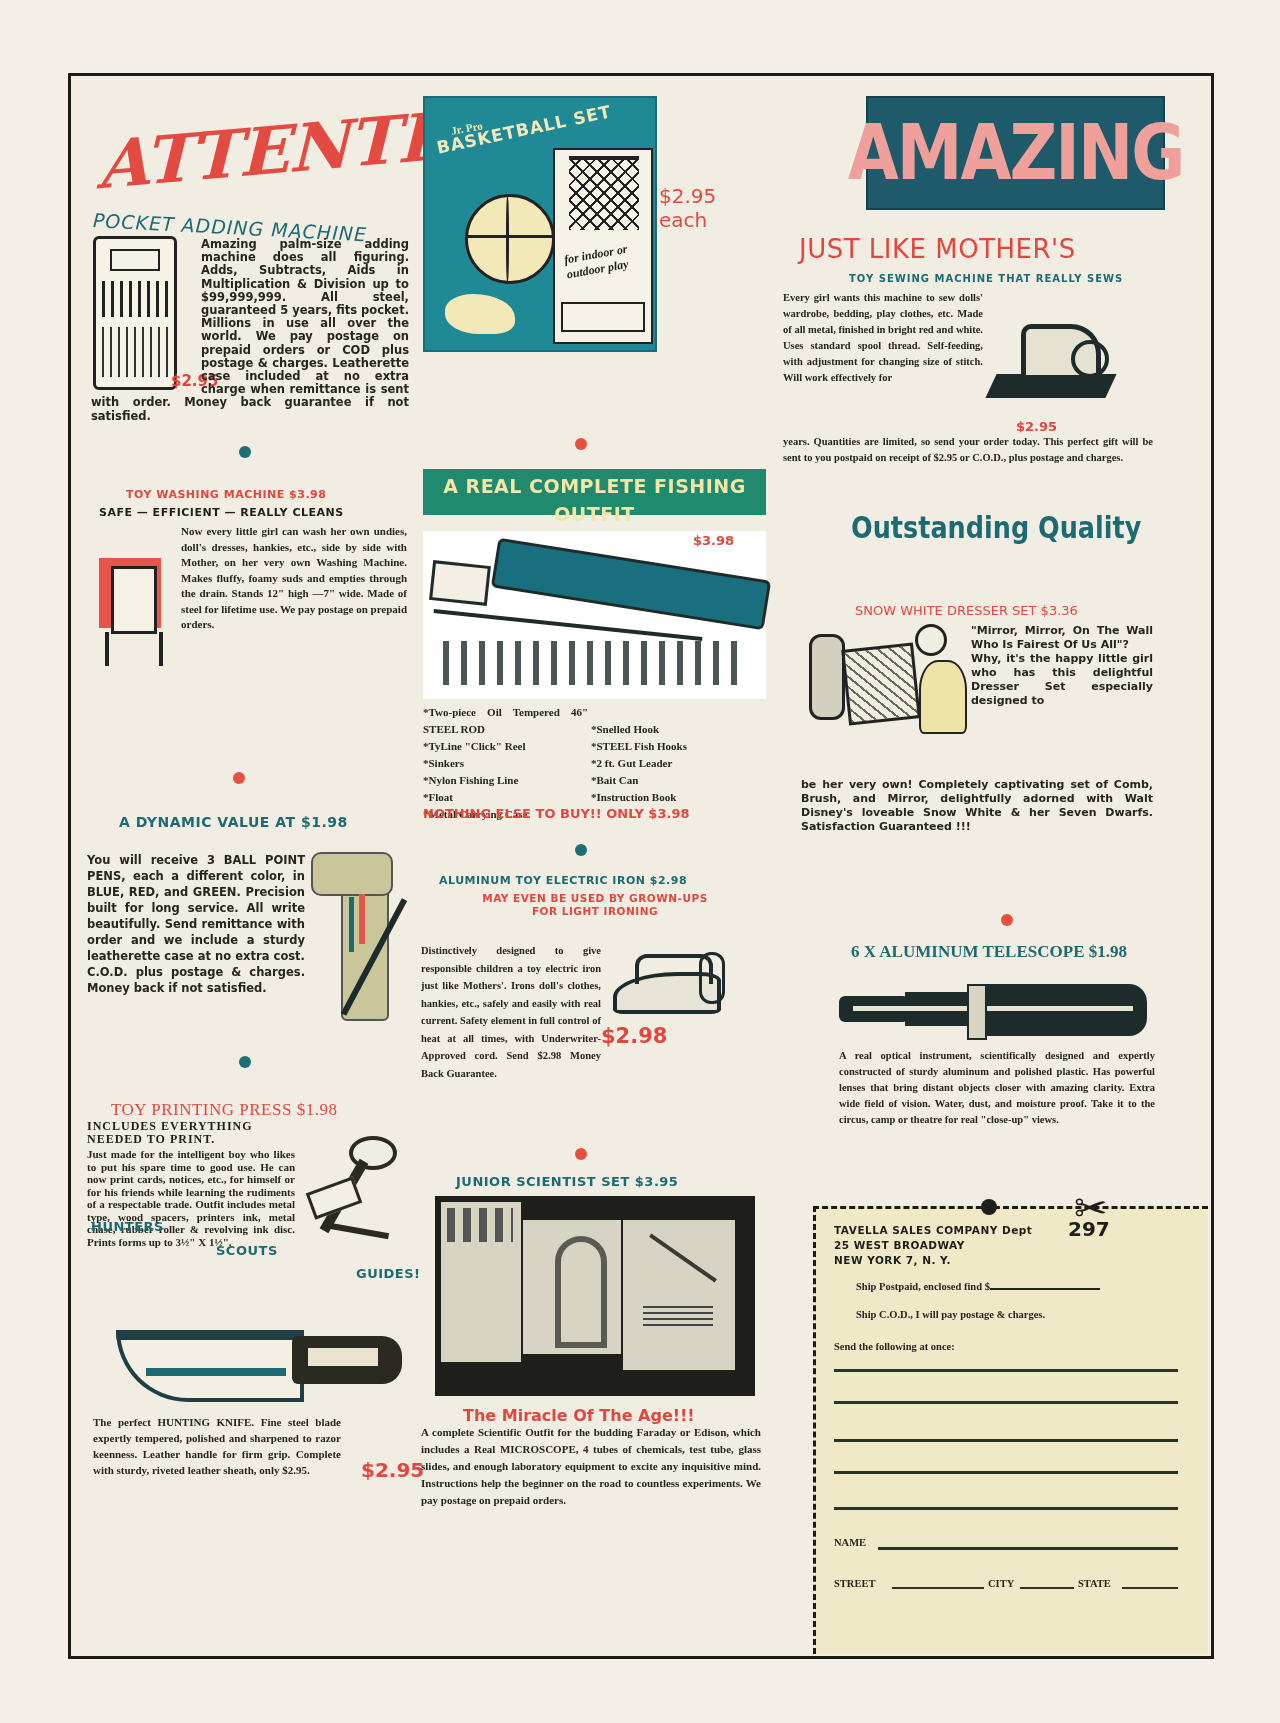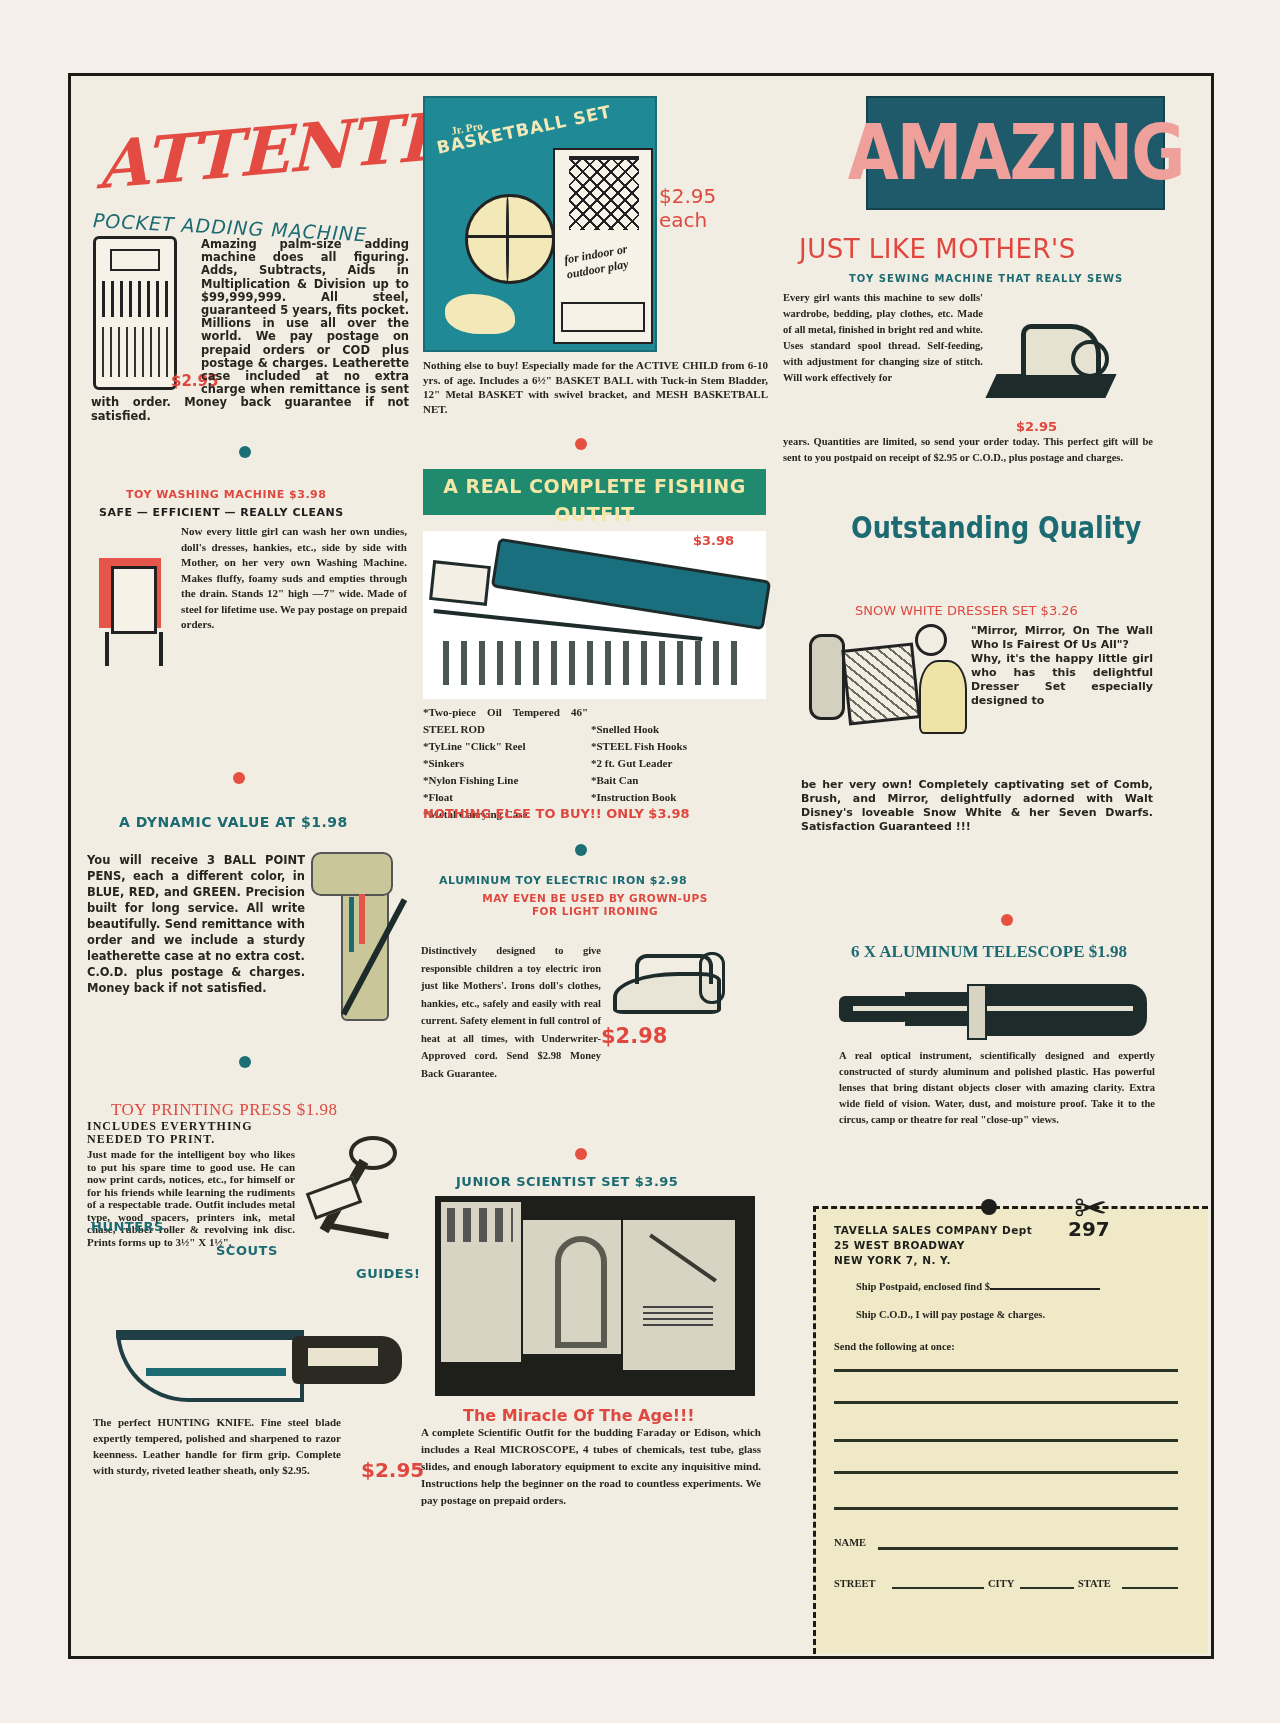--- a/index.html
+++ b/index.html
@@ -103,21 +103,20 @@
       <div style="position:absolute;left:14px;top:6px;width:70px;height:70px;background:repeating-linear-gradient(45deg,#222 0 2px,transparent 2px 10px),repeating-linear-gradient(-45deg,#222 0 2px,transparent 2px 10px);border-top:4px solid #222;"></div>
       <div class="abs" style="left:10px;top:96px;width:76px;font-size:12px;font-style:italic;font-weight:bold;transform:rotate(-10deg);">for indoor or outdoor play</div>
       <div style="position:absolute;left:6px;bottom:10px;right:6px;height:26px;border:2px solid #222;"></div>
     </div>
     <div class="abs" style="left:20px;top:196px;width:70px;height:40px;background:#f3e9b8;border-radius:40% 60% 30% 50%;"></div>
   </div>
   <div class="abs red sans" style="left:588px;top:108px;font-size:20px;line-height:24px;">
     <div>$2.95</div>
     <div>each</div>
   </div>
-  <div class="abs body-text" style="left:352px;top:282px;width:345px;font-size:11px;line-height:14.5px;">Nothing else to buy! Especially made for the ACTIVE CHILD from 6-10 yrs. of age. Includes a 6½" BASKET BALL with Tuck-in Stem Bladder, 12" Metal BASKET with swivel bracket, and MESH BASKETBALL NET.</div>
 
   <div class="dot red" style="left:504px;top:362px;"></div>
 
   <div class="abs fish-banner" style="left:352px;top:393px;width:343px;height:46px;padding-top:3px;box-sizing:border-box;">
     <div>A REAL COMPLETE FISHING OUTFIT</div>
     <div>FOR BOYS AND GIRLS</div>
   </div>
   <div class="ill" style="left:352px;top:455px;width:343px;height:168px;background:#ffffff;">
     <div style="position:absolute;left:70px;top:28px;width:270px;height:44px;background:#1a6f7f;border:3px solid #1e2b2b;border-radius:6px;transform:rotate(9deg);"></div>
     <div style="position:absolute;left:8px;top:32px;width:52px;height:34px;border:3px solid #1e2b2b;background:#f3efe4;transform:rotate(6deg);"></div>
@@ -182,21 +181,21 @@
   <div class="ill" style="left:920px;top:238px;width:130px;height:100px;">
     <div style="position:absolute;left:0;top:60px;width:120px;height:24px;background:#1e2b2b;transform:skewX(-25deg);"></div>
     <div style="position:absolute;left:30px;top:10px;width:70px;height:46px;border:5px solid #1e2b2b;border-radius:10px 30px 0 0;border-bottom:none;background:#e6e2d2;"></div>
     <div style="position:absolute;left:80px;top:26px;width:30px;height:30px;border-radius:50%;border:4px solid #1e2b2b;"></div>
   </div>
   <div class="abs red sans" style="left:945px;top:343px;font-size:13px;font-weight:bold;">$2.95</div>
   <div class="abs body-text" style="left:712px;top:358px;width:370px;font-size:10.5px;line-height:16px;">years. Quantities are limited, so send your order today. This perfect gift will be sent to you postpaid on receipt of $2.95 or C.O.D., plus postage and charges.</div>
 
   <div class="abs teal sans" style="left:780px;top:434px;font-size:30px;font-weight:bold;transform:scaleX(.85);transform-origin:left;">Outstanding Quality</div>
 
-  <div class="abs red sans" style="left:784px;top:527px;font-size:13px;">SNOW WHITE DRESSER SET $3.26</div>
+  <div class="abs red sans" style="left:784px;top:527px;font-size:13px;">SNOW WHITE DRESSER SET $3.36</div>
   <div class="ill" style="left:728px;top:548px;width:170px;height:108px;">
     <div style="position:absolute;left:10px;top:10px;width:30px;height:80px;border:3px solid #222;border-radius:12px;background:#d4d0c0;"></div>
     <div style="position:absolute;left:46px;top:22px;width:66px;height:70px;border:3px solid #222;transform:rotate(-6deg);background:repeating-linear-gradient(45deg,#6b6b5c 0 2px,transparent 2px 8px);"></div>
     <div style="position:absolute;left:116px;top:0;width:26px;height:26px;border-radius:50%;border:3px solid #222;"></div>
     <div style="position:absolute;left:120px;top:36px;width:44px;height:70px;background:#eee4a8;border:2px solid #222;border-radius:40% 40% 10% 10%;"></div>
   </div>
   <div class="abs body-text sans" style="left:900px;top:548px;width:182px;font-size:11px;line-height:14px;">
     <div>"Mirror, Mirror, On The Wall Who Is Fairest Of Us All"?</div>
     <div>Why, it's the happy little girl who has this delightful Dresser Set especially designed to</div>
   </div>

